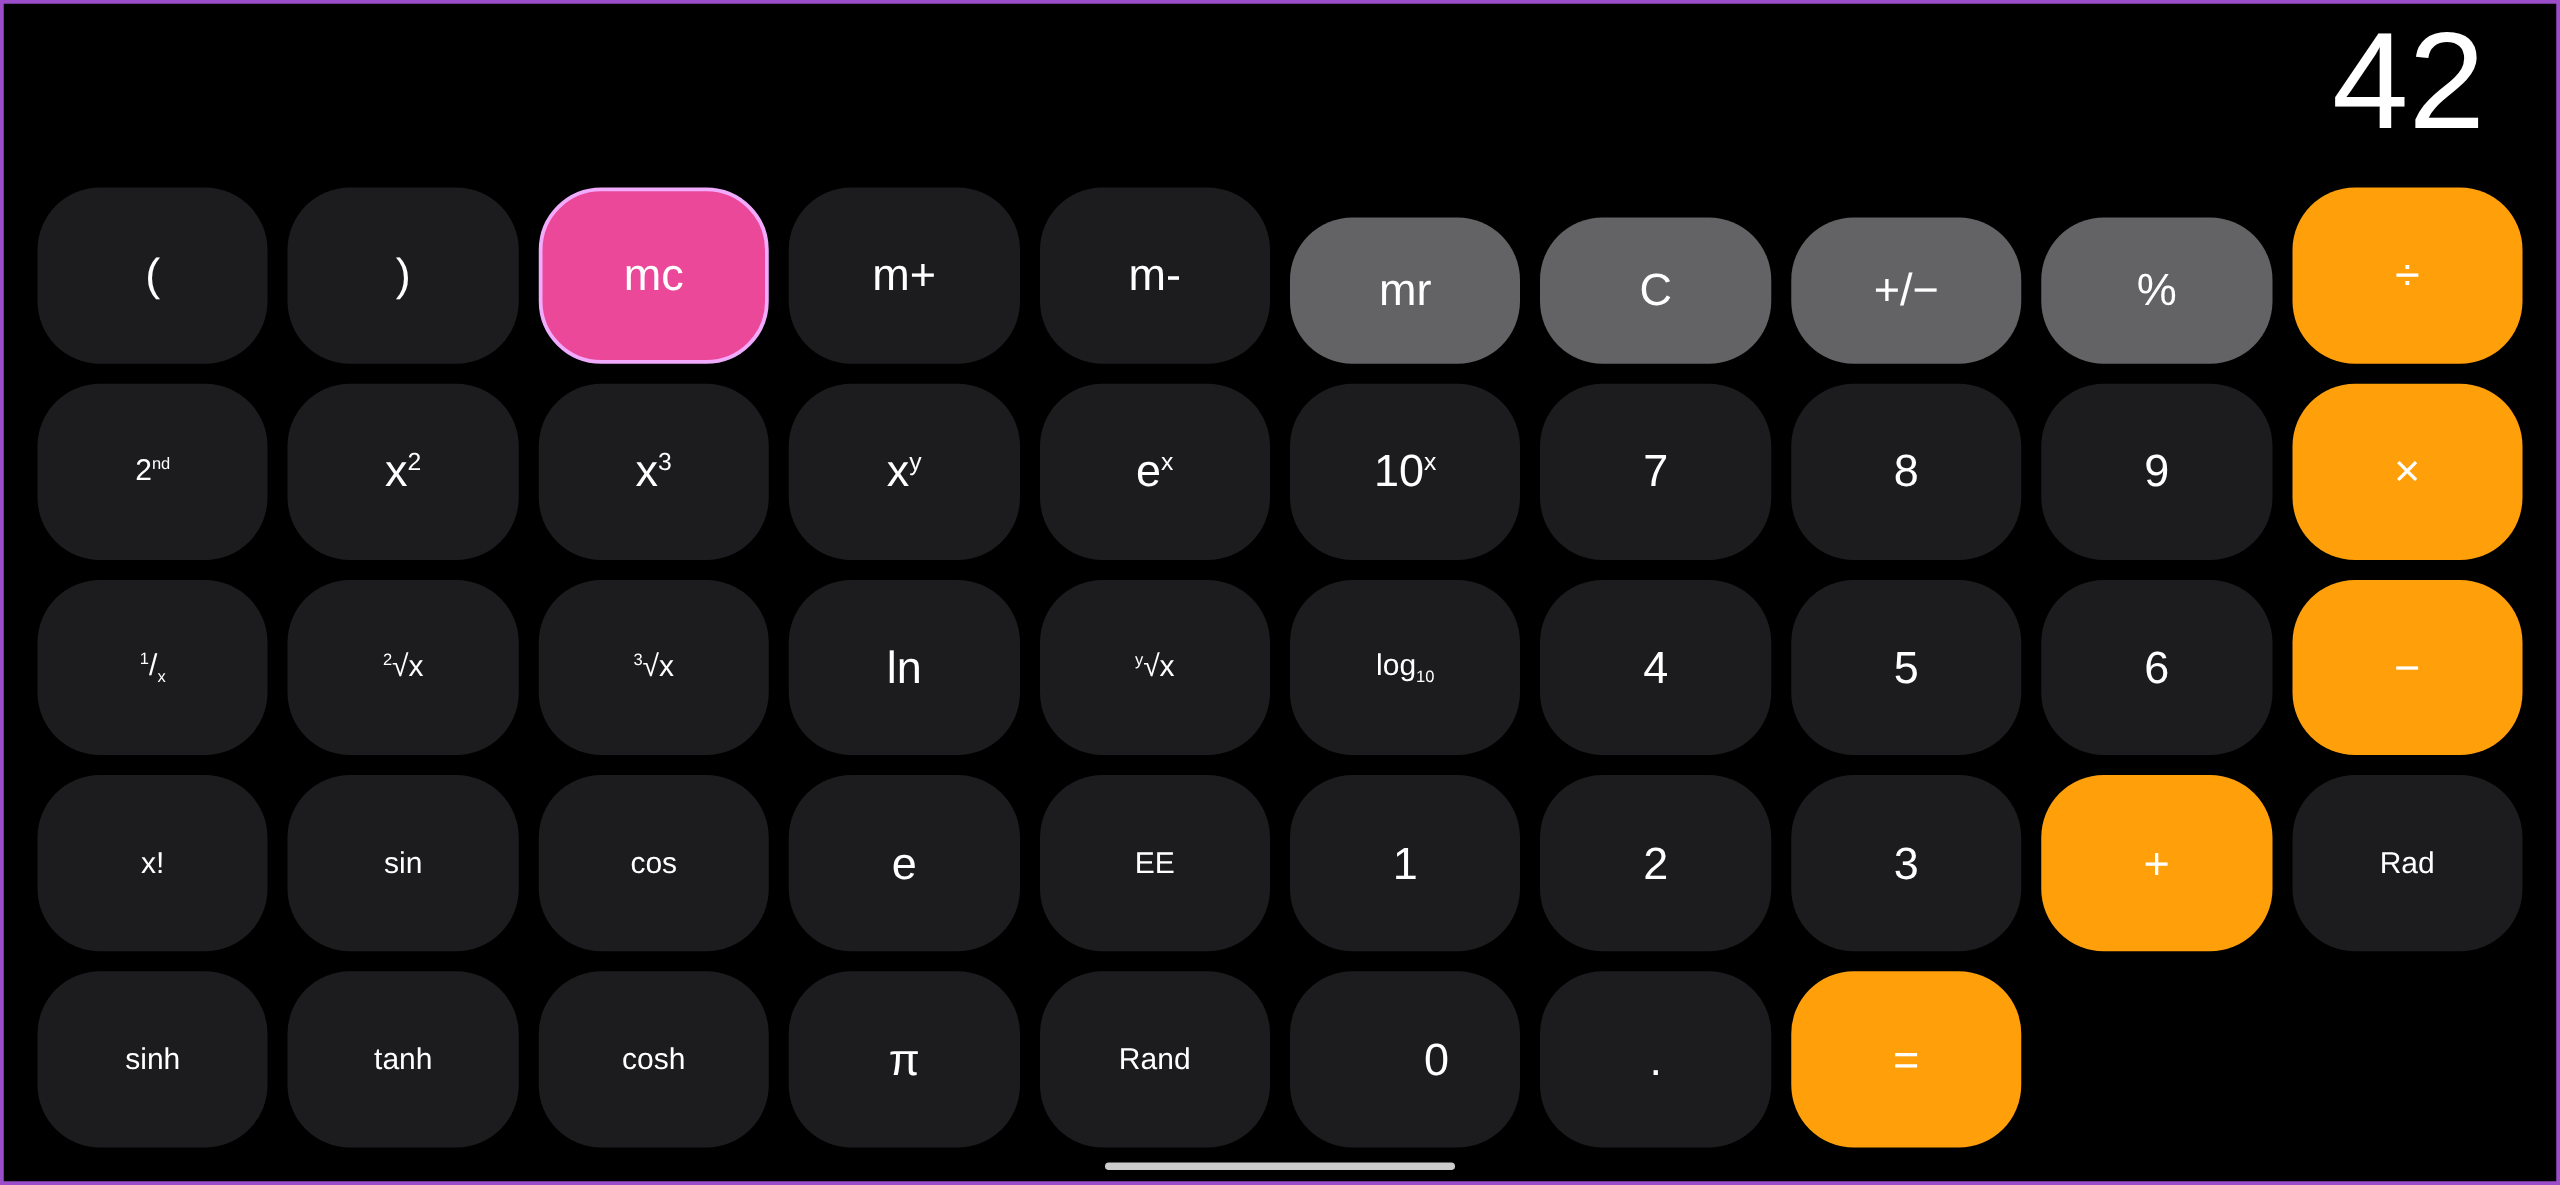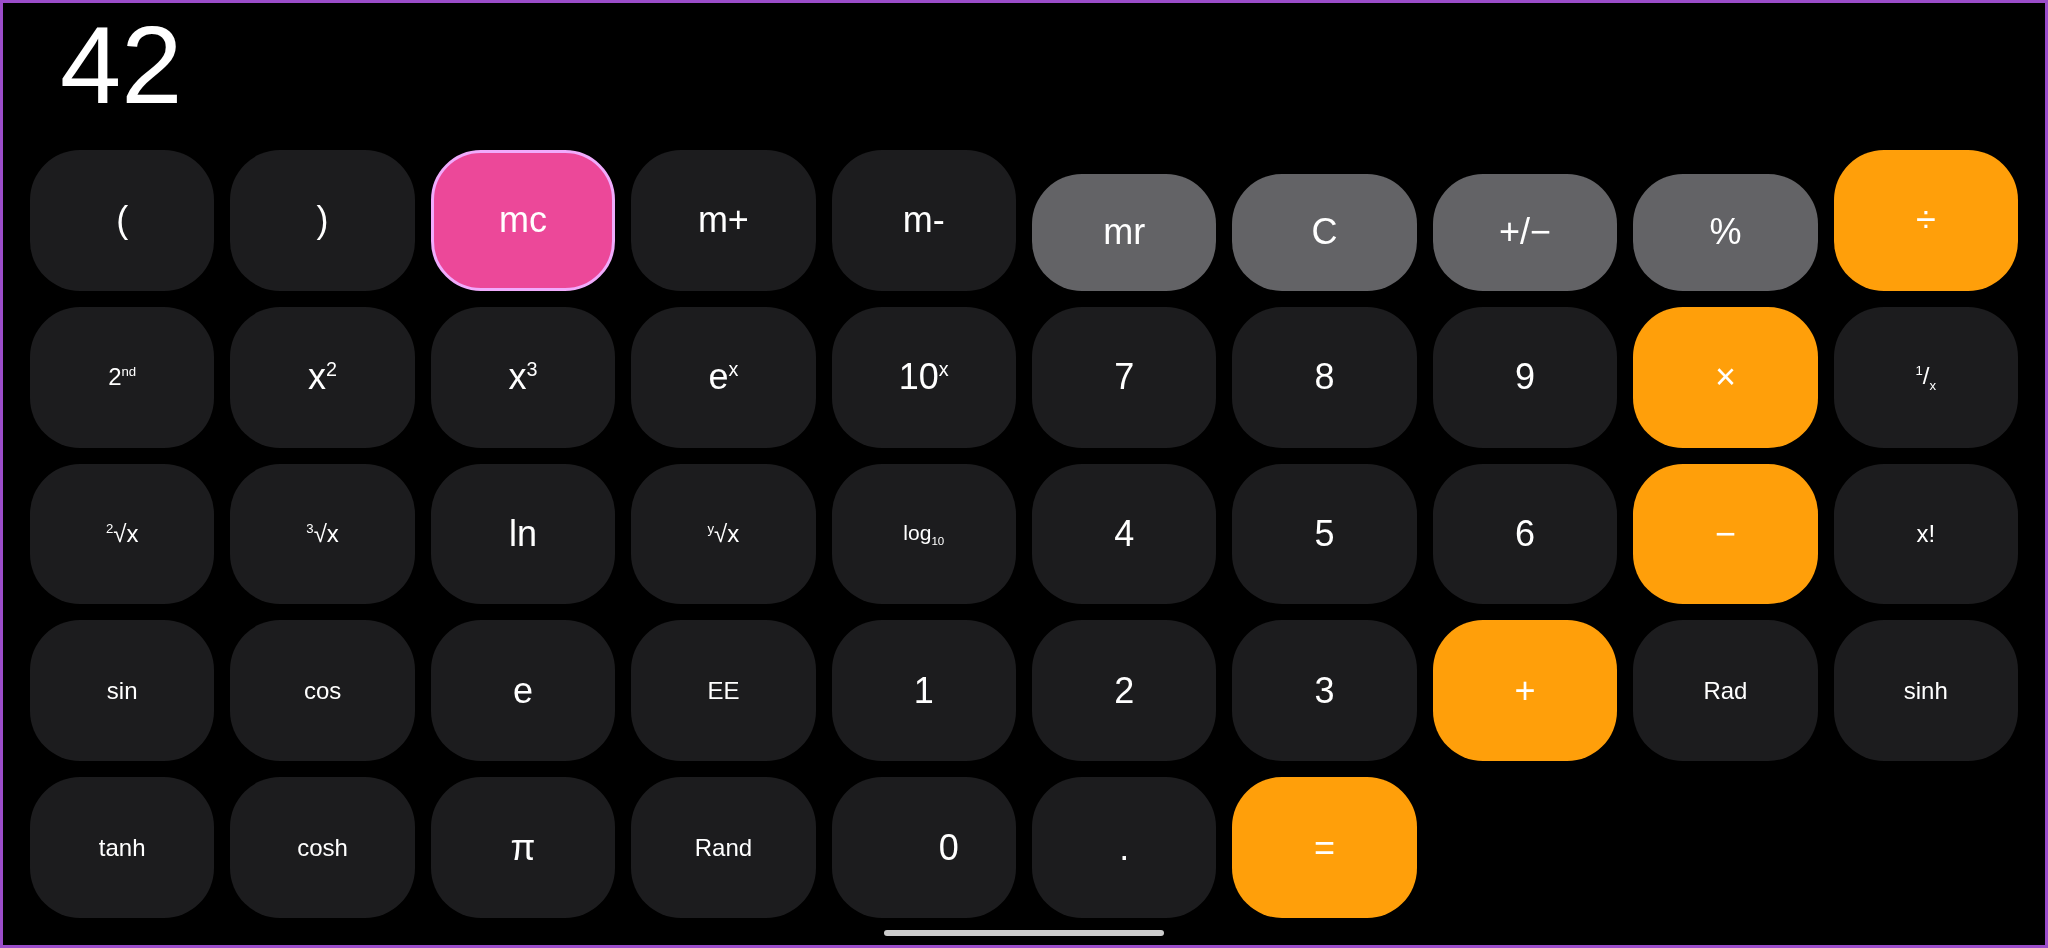--- a/index.html
+++ b/index.html
@@ -27,20 +27,21 @@
       top: 0; left: 0; right: 0; bottom: 0;
       border: 3px solid #9b4dca;
       pointer-events: none;
       z-index: 100;
     }
 
     .display {
       flex: 0 0 auto;
       display: flex;
       align-items: flex-end;
+      justify-content: flex-end;
       padding: 20px 60px 20px 60px;
       height: 140px;
     }
 
     .display-number {
       color: #fff;
       font-size: 110px;
       font-weight: 300;
       line-height: 1;
     }
@@ -116,21 +117,21 @@
       justify-content: flex-start;
       padding-left: 50px;
       grid-column: span 1;
     }
 
     
     .btn-small-text {
       font-size: 24px;
     }
     .btn-xs-text {
-      font-size: 21px;
+      font-size: 24px;
     }
   </style>
 </head>
 <body>
 
 <div class="calculator">
 
   <div class="display">
     <span class="display-number">42</span>
   </div>
@@ -171,20 +172,23 @@
     <button class="btn btn-dark btn-small-text">
         <span>2<sup>nd</sup></span>
       </button>
     <button class="btn btn-dark">
         <span>x<sup>2</sup></span>
       </button>
     <button class="btn btn-dark">
         <span>x<sup>3</sup></span>
       </button>
     <button class="btn btn-dark">
+        <span>x<sup>y</sup></span>
+      </button>
+    <button class="btn btn-dark">
         <span>e<sup>x</sup></span>
       </button>
     <button class="btn btn-dark">
         <span>10<sup>x</sup></span>
       </button>
     <button class="btn btn-dark">
         <span>7</span>
       </button>
     <button class="btn btn-dark">
         <span>8</span>

